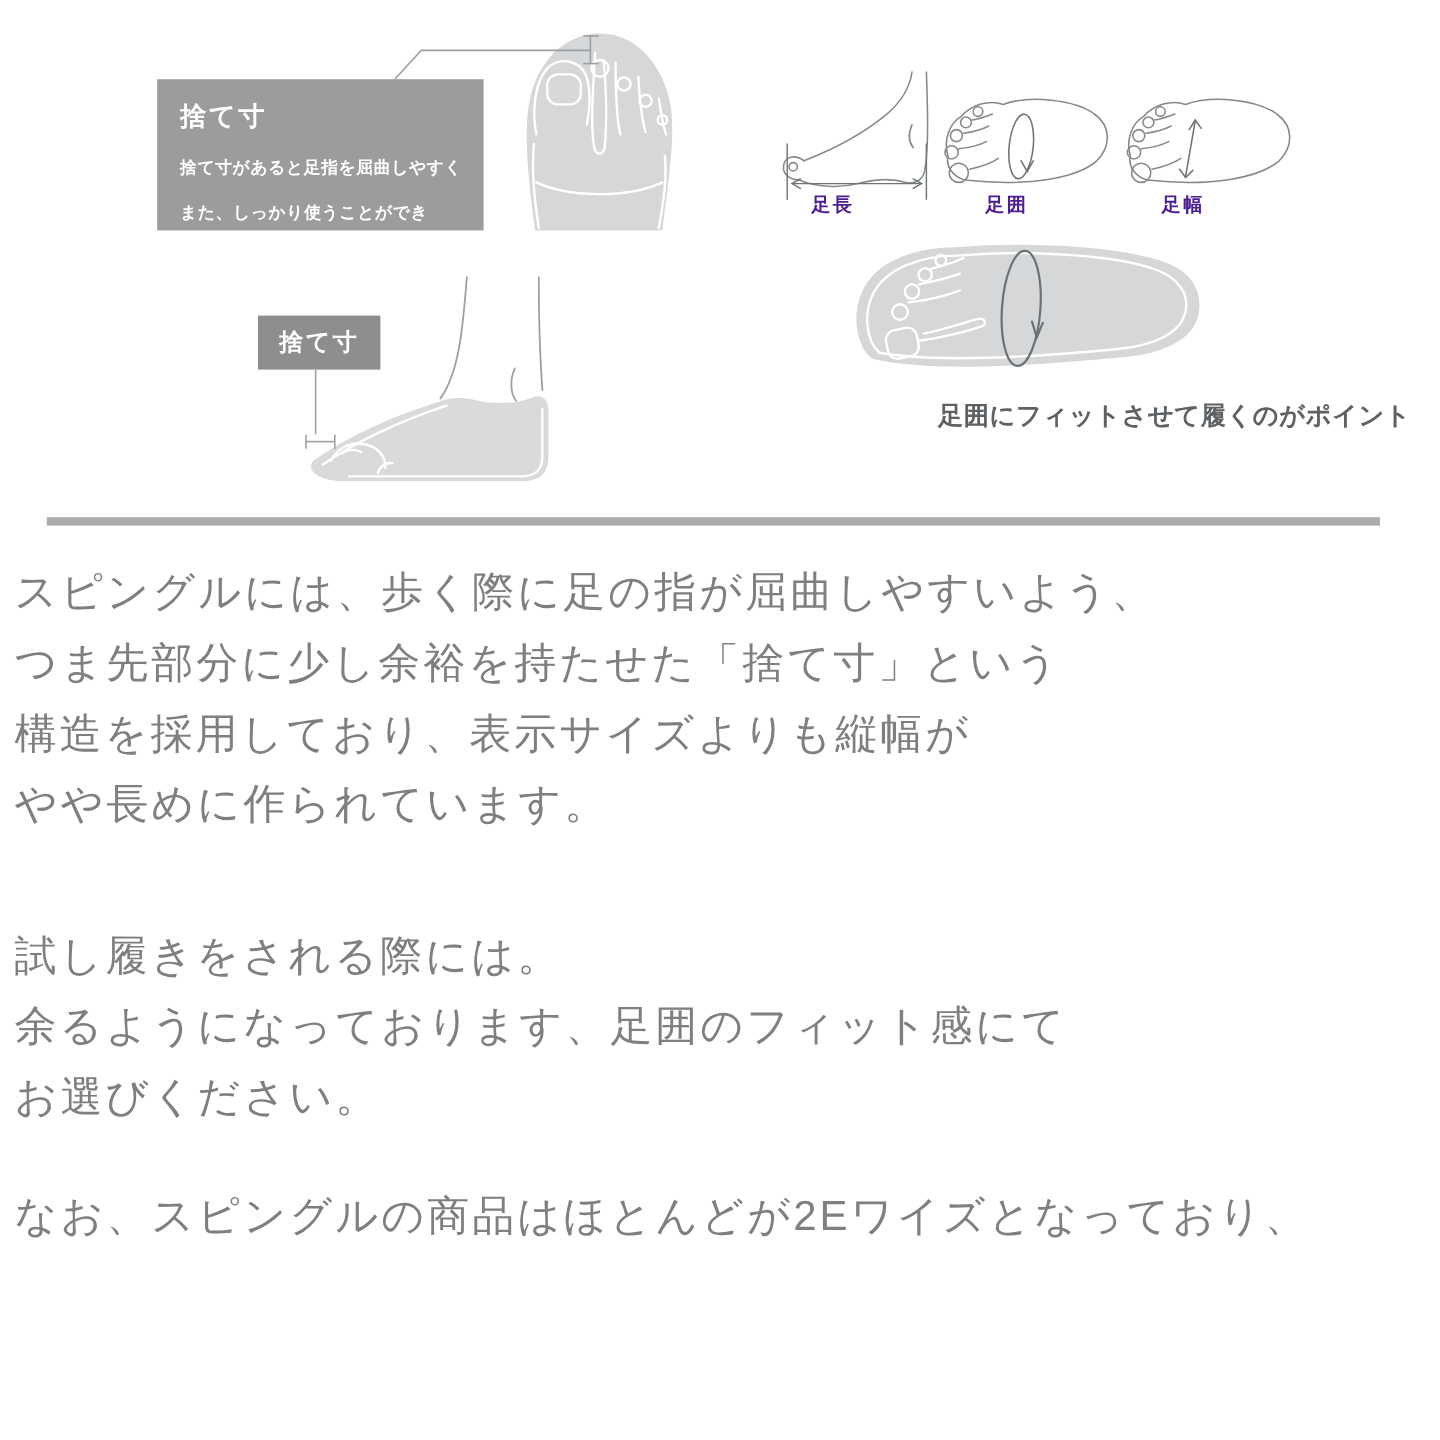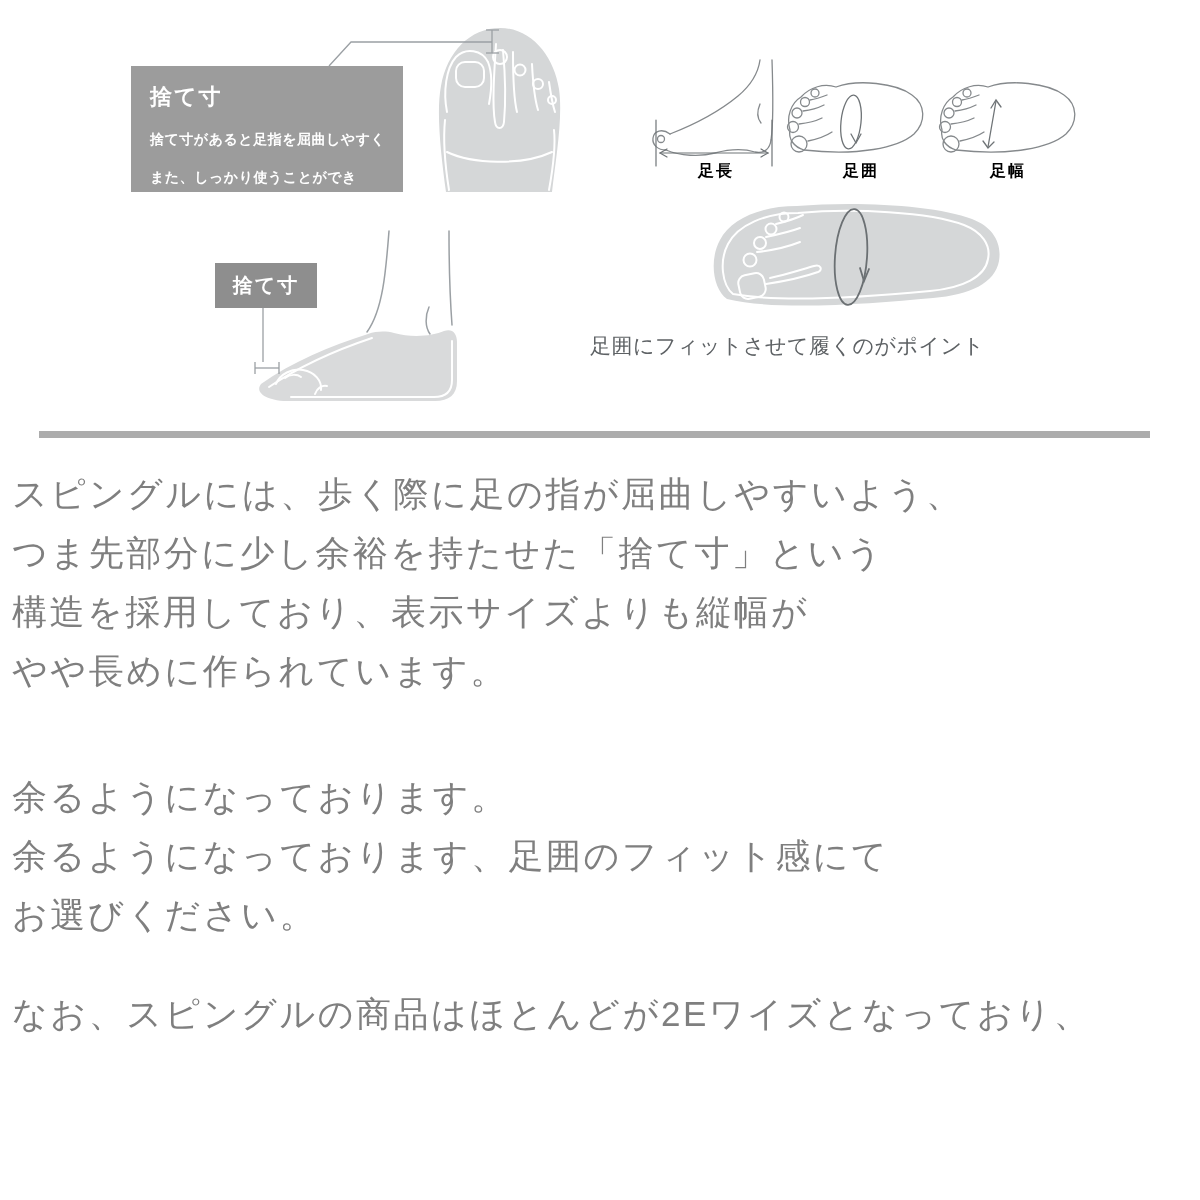--- a/index.html
+++ b/index.html
@@ -11,28 +11,28 @@
 
   .info-box { position:absolute; left:131px; top:66px; width:272px; height:126px;
               background:#9c9c9c; box-sizing:border-box; padding:16px 0 0 19px; }
   .info-title { color:#ffffff; font-size:22px; font-weight:bold; letter-spacing:2px; margin-bottom:8px; }
   .info-line  { color:#ffffff; font-size:14px; font-weight:bold; letter-spacing:0.5px; line-height:22px;margin-top:16px; }
 
   .side-label { position:absolute; left:215px; top:263px; width:102px; height:45px;
                 background:#8e8e8e; color:#ffffff; font-size:20px; font-weight:bold;
                 letter-spacing:2px; display:flex; align-items:center; justify-content:center; }
 
-  .measure-label { position:absolute; top:161px; width:80px; text-align:center;
-                   color:#000000; font-size:16px; font-weight:bold; letter-spacing:2px; }
+  .measure-label { position:absolute; top:161px; width:80px; 
+                   color:#4c1d95; font-size:16px; font-weight:bold; letter-spacing:2px; }
   .label-length { left:676px; }
   .label-girth  { left:821px; }
   .label-width  { left:968px; }
 
-  .caption { position:absolute; left:590px; top:332px; width:600px; text-align:left;
-             color:#5d6164; font-size:21px; font-weight:normal; letter-spacing:0.5px; }
+  .caption { position:absolute; left:576px; top:332px; width:600px; text-align:right;
+             color:#5d6164; font-size:21px; font-weight:bold; letter-spacing:0.5px; }
 
   .divider { position:absolute; left:39px; top:431px; width:1111px; height:7px; background:#acacac; }
 
   .body-text { position:absolute; left:12px; top:464px; width:1185px;
                color:#7f7f7f; font-size:35px; font-weight:300;
                letter-spacing:2.5px; line-height:59px; }
   .para { margin:0; }
   .para-2 { margin-top:67px; }
   .para-3 { margin-top:40px; }
   .text-line { white-space:nowrap; }
@@ -179,21 +179,21 @@
   <div class="divider"></div>
 
   <div class="body-text">
     <div class="para para-1">
       <div class="text-line">スピングルには、歩く際に足の指が屈曲しやすいよう、</div>
       <div class="text-line">つま先部分に少し余裕を持たせた「捨て寸」という</div>
       <div class="text-line">構造を採用しており、表示サイズよりも縦幅が</div>
       <div class="text-line">やや長めに作られています。</div>
     </div>
     <div class="para para-2">
-      <div class="text-line">余るようになっております。</div>
+      <div class="text-line">試し履きをされる際には。</div>
       <div class="text-line">余るようになっております、足囲のフィット感にて</div>
       <div class="text-line">お選びください。</div>
     </div>
     <div class="para para-3">
       <div class="text-line">なお、スピングルの商品はほとんどが2Eワイズとなっており、</div>
     </div>
   </div>
 
 </div>
 

